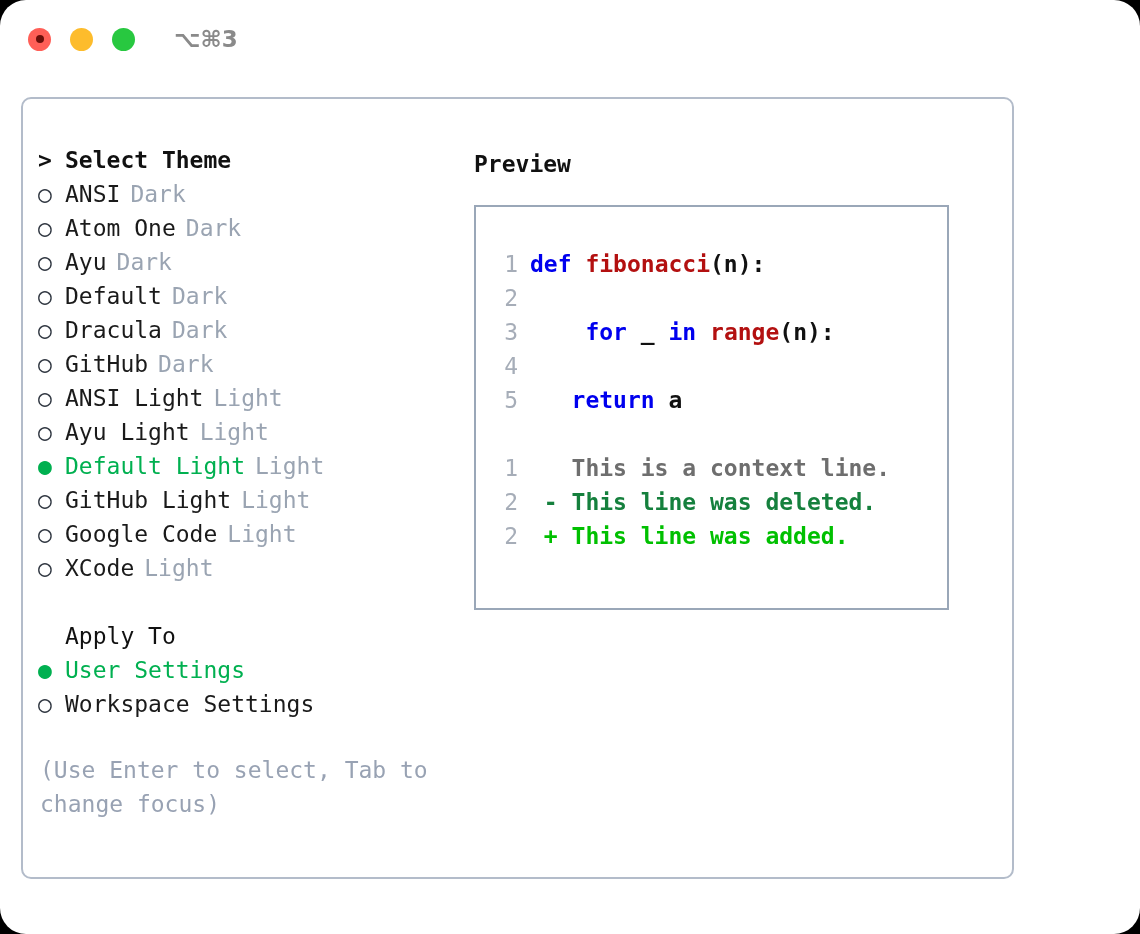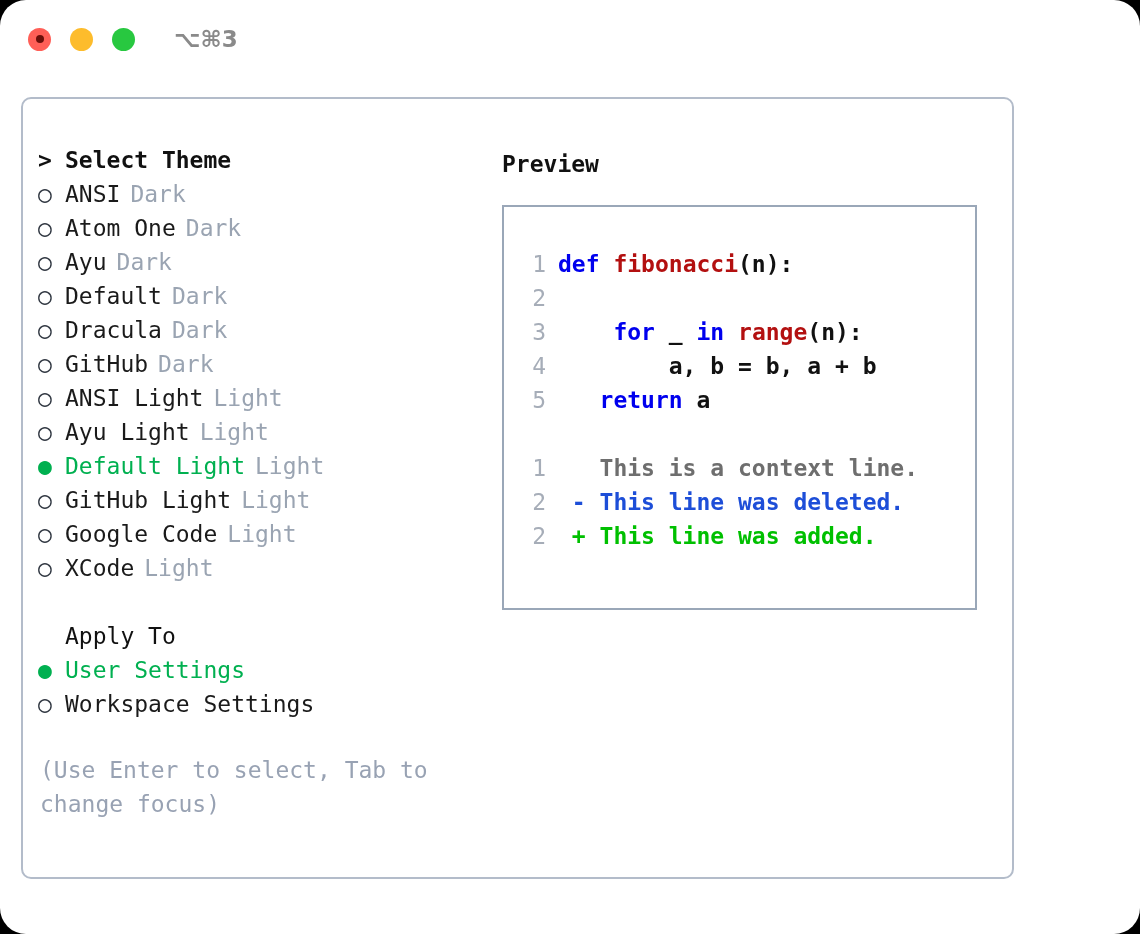--- a/index.html
+++ b/index.html
@@ -152,21 +152,21 @@
     margin-left: 2px;
     color: #98a2b3;
     font-size: 23px;
     line-height: 34px;
     width: 410px;
   }
 
   
   .right-col {
     position: absolute;
-    left: 479px;
+    left: 451px;
     top: 48px;
     width: 490px;
   }
   .preview-label {
     color: #111111;
     font-weight: bold;
     font-size: 23px;
     line-height: 34px;
   }
   .preview-box {
@@ -191,21 +191,21 @@
     flex: 0 0 28px;
     text-align: right;
     margin-right: 12px;
     font-size: 23px;
   }
   .code-text { font-size: 23px; white-space: pre; font-weight: bold; }
   .tok-kw   { color: #0000ee; }
   .tok-fn   { color: #b31010; }
   .tok-pl   { color: #111111; }
   .tok-ctx  { color: #6e6e6e; }
-  .tok-del  { color: #1d4ed8; }
+  .tok-del  { color: #15803d; }
   .tok-add  { color: #00c000; }
   .gap-line { height: 34px; }
 </style>
 </head>
 <body>
 
 <div class="window">
 
   <div class="titlebar">
     <div class="lights">
@@ -258,21 +258,21 @@
         <div class="hint">(Use Enter to select, Tab to change focus)</div>
       </div>
 
       <div class="right-col">
         <div class="preview-label">Preview</div>
         <div class="preview-box">
           <div id="code-block">
               <div class="code-line"><span class="lineno">1</span><span class="code-text"><span class="tok-kw">def </span><span class="tok-fn">fibonacci</span><span class="tok-pl">(n):</span></span></div>
               <div class="code-line"><span class="lineno">2</span></div>
               <div class="code-line"><span class="lineno">3</span><span class="code-text"><span class="tok-pl">    </span><span class="tok-kw">for</span><span class="tok-pl"> _ </span><span class="tok-kw">in</span><span class="tok-pl"> </span><span class="tok-fn">range</span><span class="tok-pl">(n):</span></span></div>
-              <div class="code-line"><span class="lineno">4</span><span class="code-text"><span class="tok-pl">        a, b = b, a + b</span></span></div>
+              <div class="code-line"><span class="lineno">4</span></div>
               <div class="code-line"><span class="lineno">5</span><span class="code-text"><span class="tok-pl">   </span><span class="tok-kw">return</span><span class="tok-pl"> a</span></span></div>
             </div>
           <div class="gap-line"></div>
           <div id="diff-block">
               <div class="code-line"><span class="lineno">1</span><span class="code-text tok-ctx">   This is a context line.</span></div>
               <div class="code-line"><span class="lineno">2</span><span class="code-text tok-del"> - This line was deleted.</span></div>
               <div class="code-line"><span class="lineno">2</span><span class="code-text tok-add"> + This line was added.</span></div>
             </div>
         </div>
       </div>

